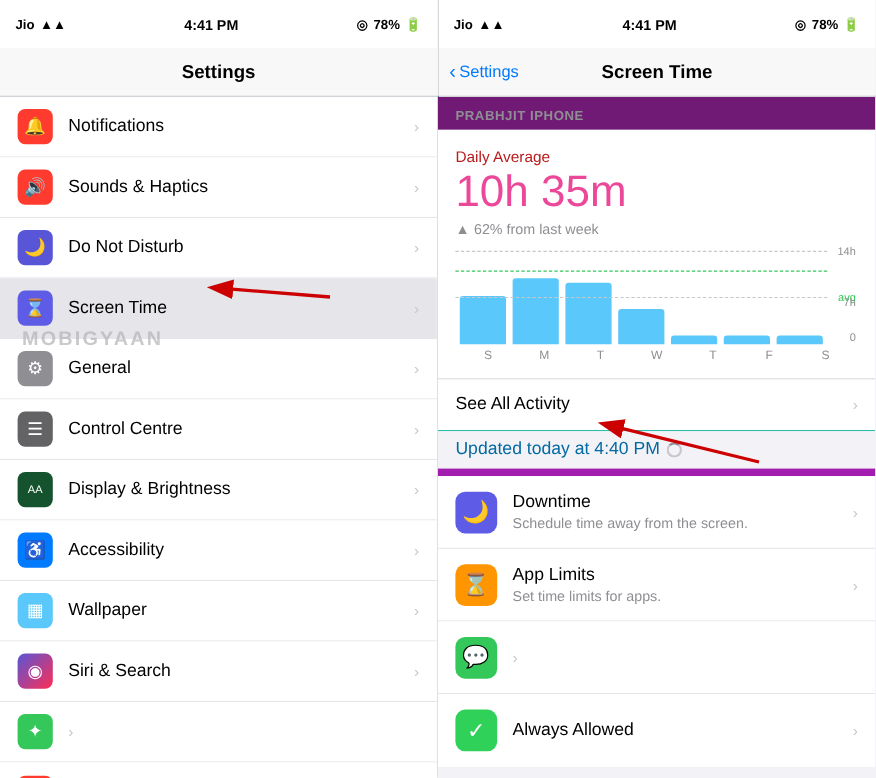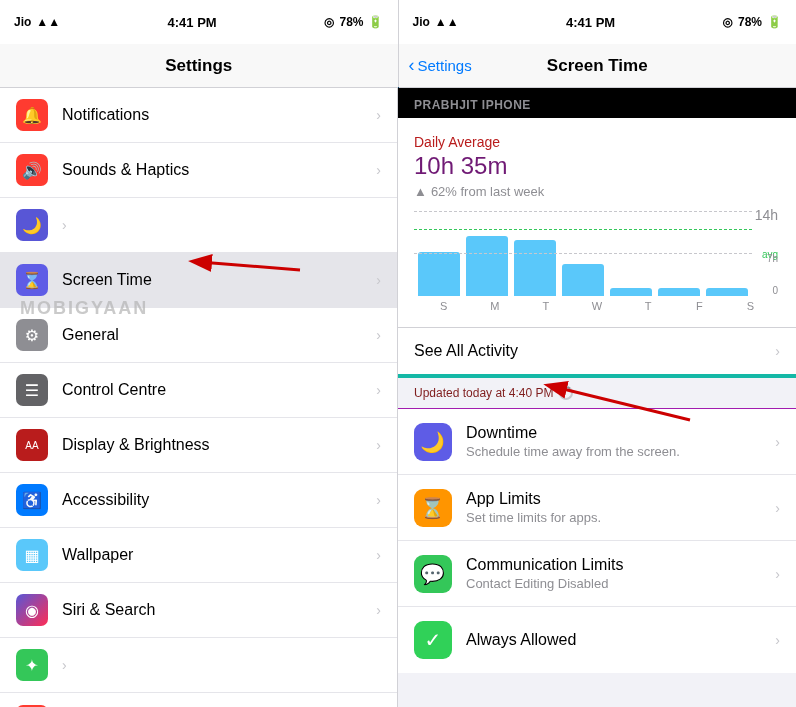--- a/index.html
+++ b/index.html
@@ -140,44 +140,44 @@
     }
 
     
     .screen-time-panel {
       flex: 1;
       background: #f2f2f7;
       overflow-y: auto;
     }
 
     .st-device-header {
-      background: #000000;
+      background: #701a75;
       padding: 10px 16px 6px;
       font-size: 12px;
       font-weight: 600;
       color: #8e8e93;
       letter-spacing: 0.5px;
     }
 
     .st-daily-section {
       background: #fff;
       padding: 16px;
       margin-bottom: 0;
       border-bottom: 1px solid #d1d1d6;
     }
 
     .st-daily-label {
       font-size: 14px;
       color: #b91c1c;
     }
 
     .st-daily-time {
-      font-size: 24px;
+      font-size: 40px;
       font-weight: 300;
-      color: #701a75;
+      color: #ec4899;
       margin: 2px 0 4px;
     }
 
     .st-daily-change {
       font-size: 13px;
       color: #8e8e93;
       display: flex;
       align-items: center;
       gap: 4px;
     }
@@ -230,39 +230,39 @@
       flex: 1;
       text-align: center;
     }
 
     .st-see-all {
       background: #fff;
       padding: 14px 16px;
       display: flex;
       align-items: center;
       justify-content: space-between;
-      border-bottom: 4px solid #14b8a6;
+      border-bottom: 1px solid #14b8a6;
       cursor: pointer;
     }
 
     .st-see-all-label {
       font-size: 16px;
       color: #000;
       font-weight: 500;
     }
 
     .st-updated {
       background: #f2f2f7;
       padding: 8px 16px;
-      font-size: 12px;
-      color: #7f1d1d;
+      font-size: 16px;
+      color: #0369a1;
       display: flex;
       align-items: center;
       gap: 6px;
-      border-bottom: 1px solid #a21caf;
+      border-bottom: 7px solid #a21caf;
     }
 
     .spinner {
       width: 14px;
       height: 14px;
       border: 2px solid #c7c7cc;
       border-radius: 50%;
       border-top-color: #8e8e93;
     }
 
@@ -405,20 +405,21 @@
       <div class="settings-icon" style="background: #ff3b30; font-size: 16px">
         🔊
       </div>
       <span class="settings-label">Sounds &amp; Haptics</span>
       <span class="settings-chevron">›</span>
     </div>
         <div class="settings-item">
       <div class="settings-icon" style="background: #5856d6; font-size: 16px">
         🌙
       </div>
+      <span class="settings-label">Do Not Disturb</span>
       <span class="settings-chevron">›</span>
     </div>
         <div class="settings-item highlighted">
       <div class="settings-icon" style="background: #5e5ce6; font-size: 16px">
         ⌛
       </div>
       <span class="settings-label">Screen Time</span>
       <span class="settings-chevron">›</span>
     </div>
         <div class="settings-item">
@@ -429,21 +430,21 @@
       <span class="settings-chevron">›</span>
     </div>
         <div class="settings-item">
       <div class="settings-icon" style="background: #636366; font-size: 16px">
         ☰
       </div>
       <span class="settings-label">Control Centre</span>
       <span class="settings-chevron">›</span>
     </div>
         <div class="settings-item">
-      <div class="settings-icon" style="background: #b91c1c; font-size: 10px">
+      <div class="settings-icon" style="background: #14532d; font-size: 10px">
         AA
       </div>
       <span class="settings-label">Display &amp; Brightness</span>
       <span class="settings-chevron">›</span>
     </div>
         <div class="settings-item">
       <div class="settings-icon" style="background: #007aff; font-size: 16px">
         ♿
       </div>
       <span class="settings-label">Accessibility</span>
@@ -499,21 +500,21 @@
             <div class="chart-avg-line" style="top: 18px;"></div>
           <div class="chart-bar" style="height: 44px; flex: 1 1 0%;"></div>
               <div class="chart-bar" style="height: 60px; flex: 1 1 0%;"></div>
               <div class="chart-bar" style="height: 56px; flex: 1 1 0%;"></div>
               <div class="chart-bar" style="height: 32px; flex: 1 1 0%;"></div>
               <div class="chart-bar" style="height: 8px; flex: 1 1 0%;"></div>
               <div class="chart-bar" style="height: 8px; flex: 1 1 0%;"></div>
               <div class="chart-bar" style="height: 8px; flex: 1 1 0%;"></div>
             </div>
           <div style="width:28px; position:relative; height:85px;">
-            <span style="position:absolute; top:-4px; right:2px; font-size:14px; color:#8e8e93;">14h</span>
+            <span style="position:absolute; top:-4px; right:2px; font-size:10px; color:#8e8e93;">14h</span>
             <span style="position:absolute; top:38px; right:2px; font-size:10px; color:#34c759;">avg</span>
             <span style="position:absolute; top:42px; right:2px; font-size:10px; color:#8e8e93;">7h</span>
             <span style="position:absolute; bottom:0; right:2px; font-size:10px; color:#8e8e93;">0</span>
           </div>
         </div>
         <div class="chart-labels" id="chart-labels">
 
         <span class="chart-label">S</span>
             <span class="chart-label">M</span>
             <span class="chart-label">T</span>
@@ -553,24 +554,20 @@
       <div class="st-item-text">
         <div class="st-item-title">App Limits</div>
         <div class="st-item-sub">Set time limits for apps.</div>
       </div>
       <span class="st-chevron">›</span>
     </div>
         <div class="st-item">
       <div class="st-item-icon" style="background: #34c759">
         💬
       </div>
-      <div class="st-item-text">
-        <div class="st-item-title">Communication Limits</div>
-        <div class="st-item-sub">Contact Editing Disabled</div>
-      </div>
       <span class="st-chevron">›</span>
     </div>
         <div class="st-item">
       <div class="st-item-icon" style="background: #30d158">
         ✓
       </div>
       <div class="st-item-text">
         <div class="st-item-title">Always Allowed</div>
       </div>
       <span class="st-chevron">›</span>

